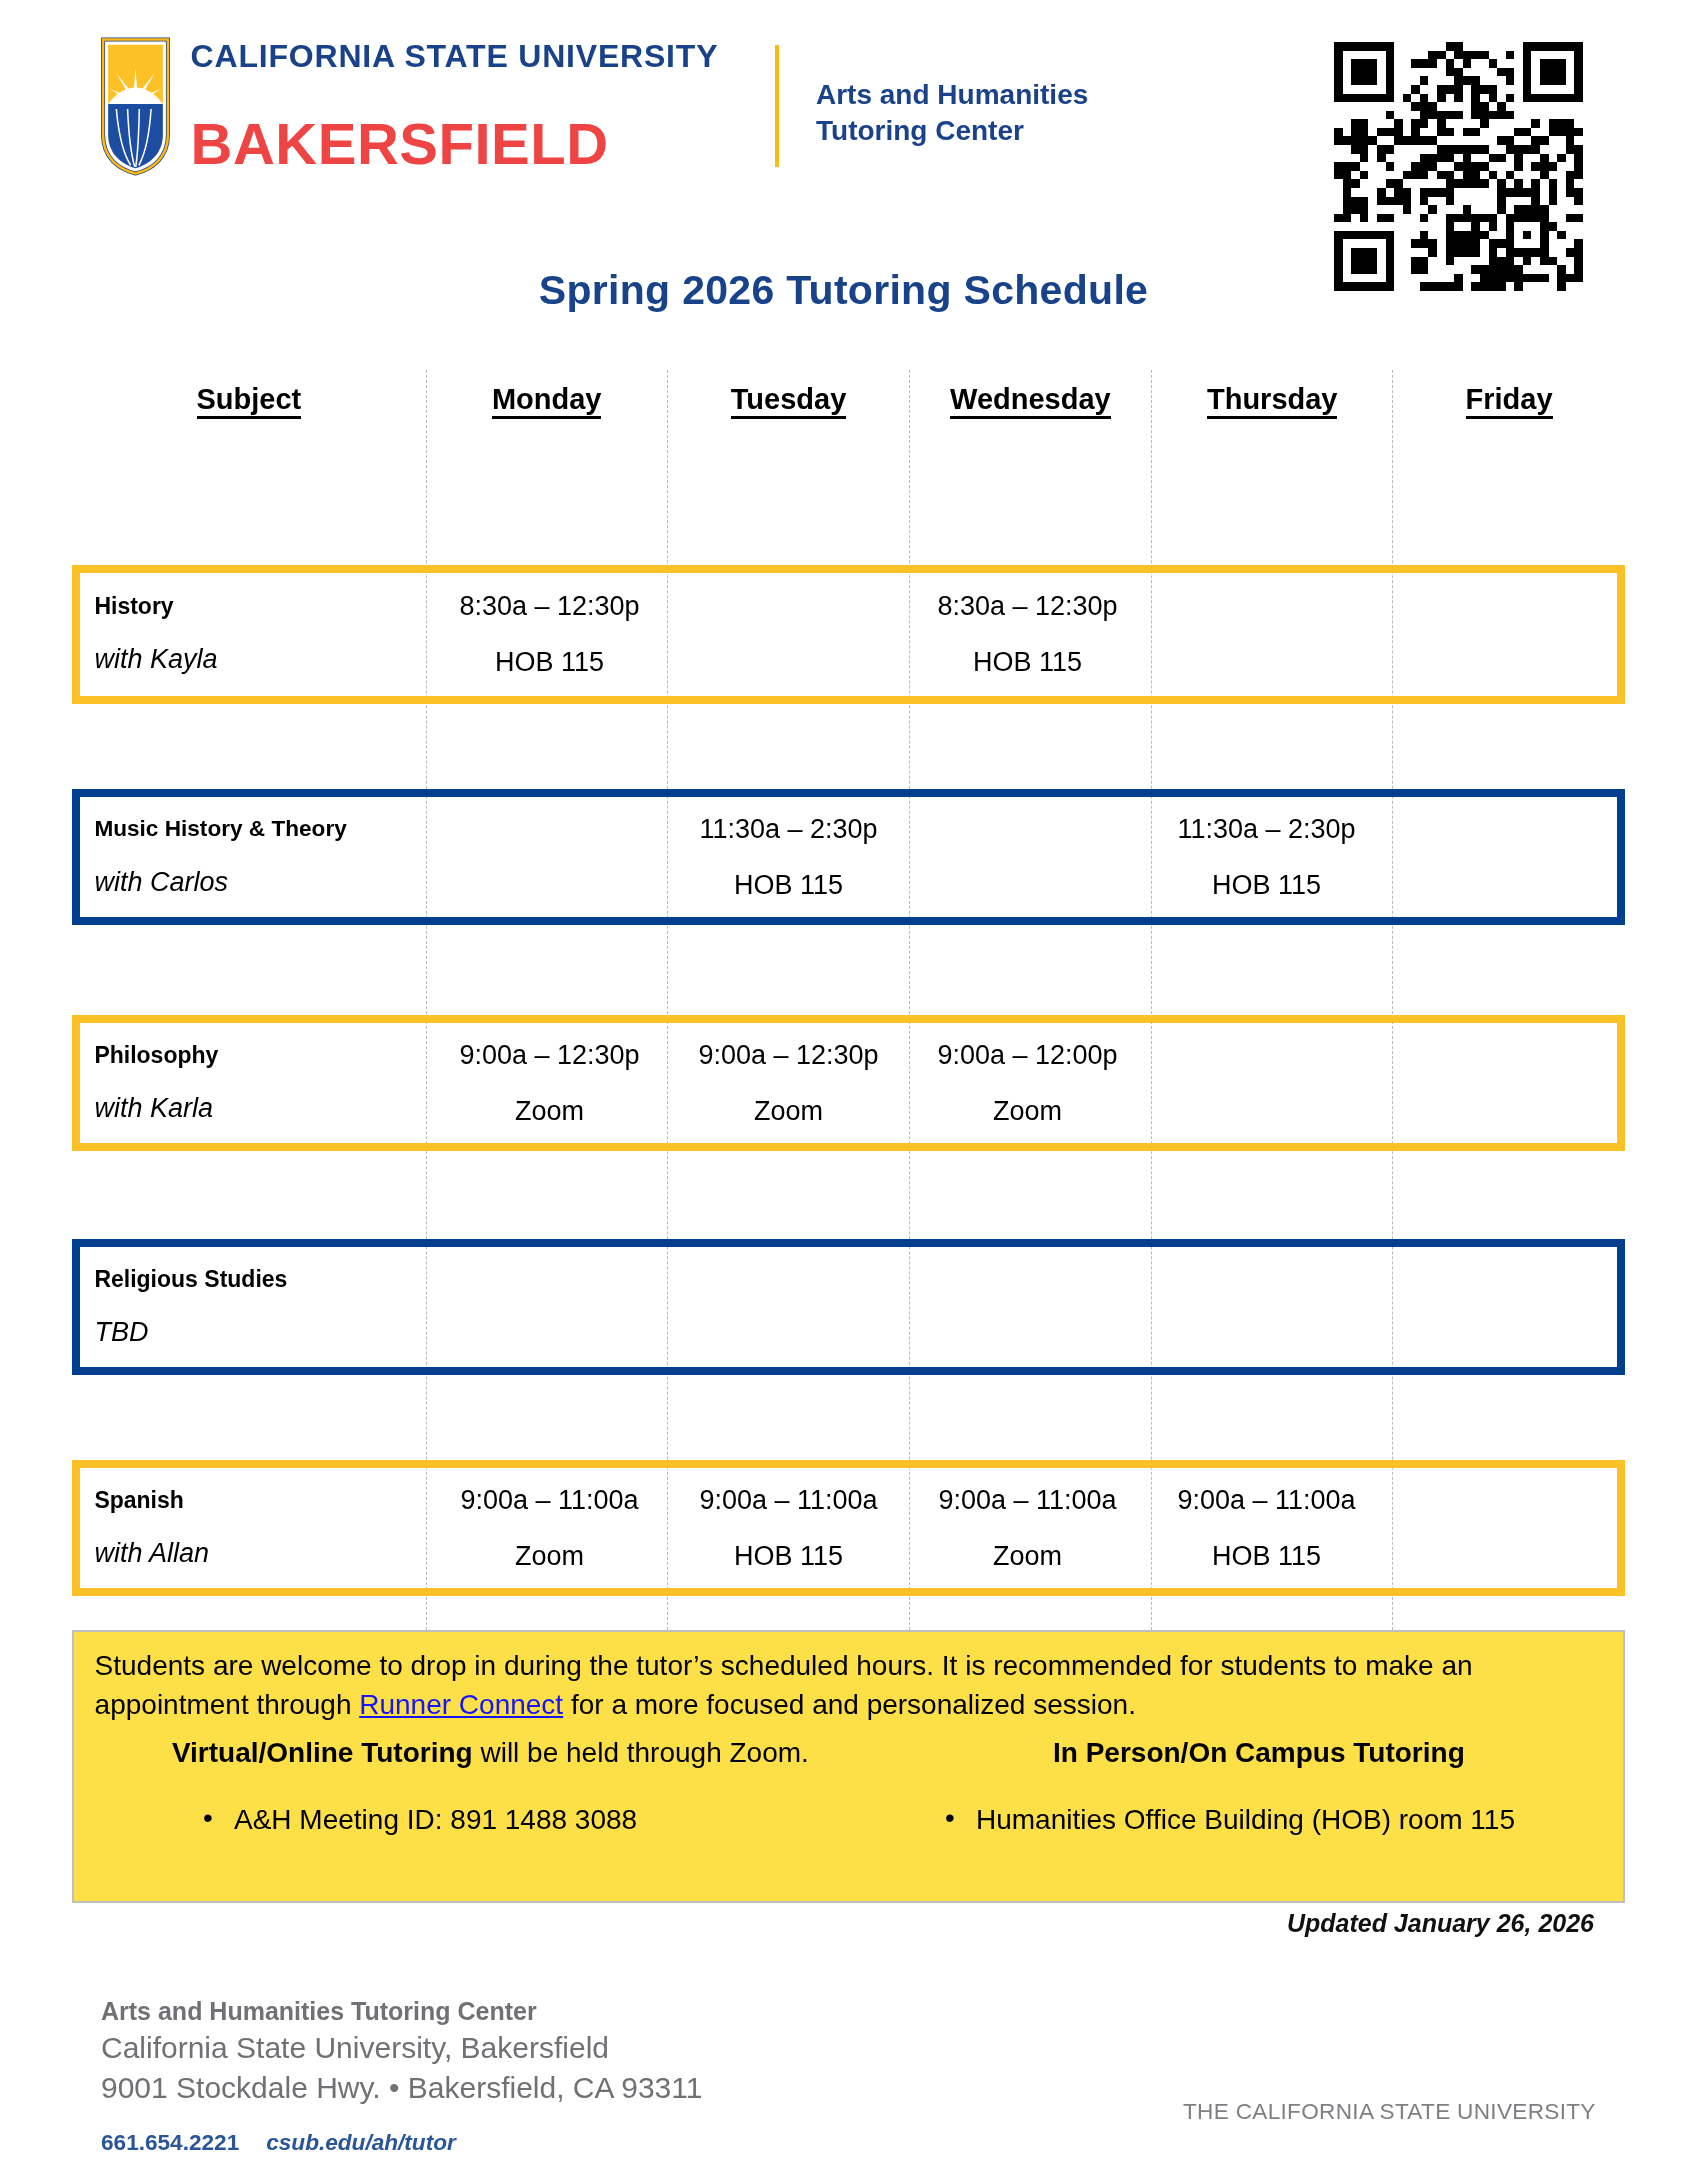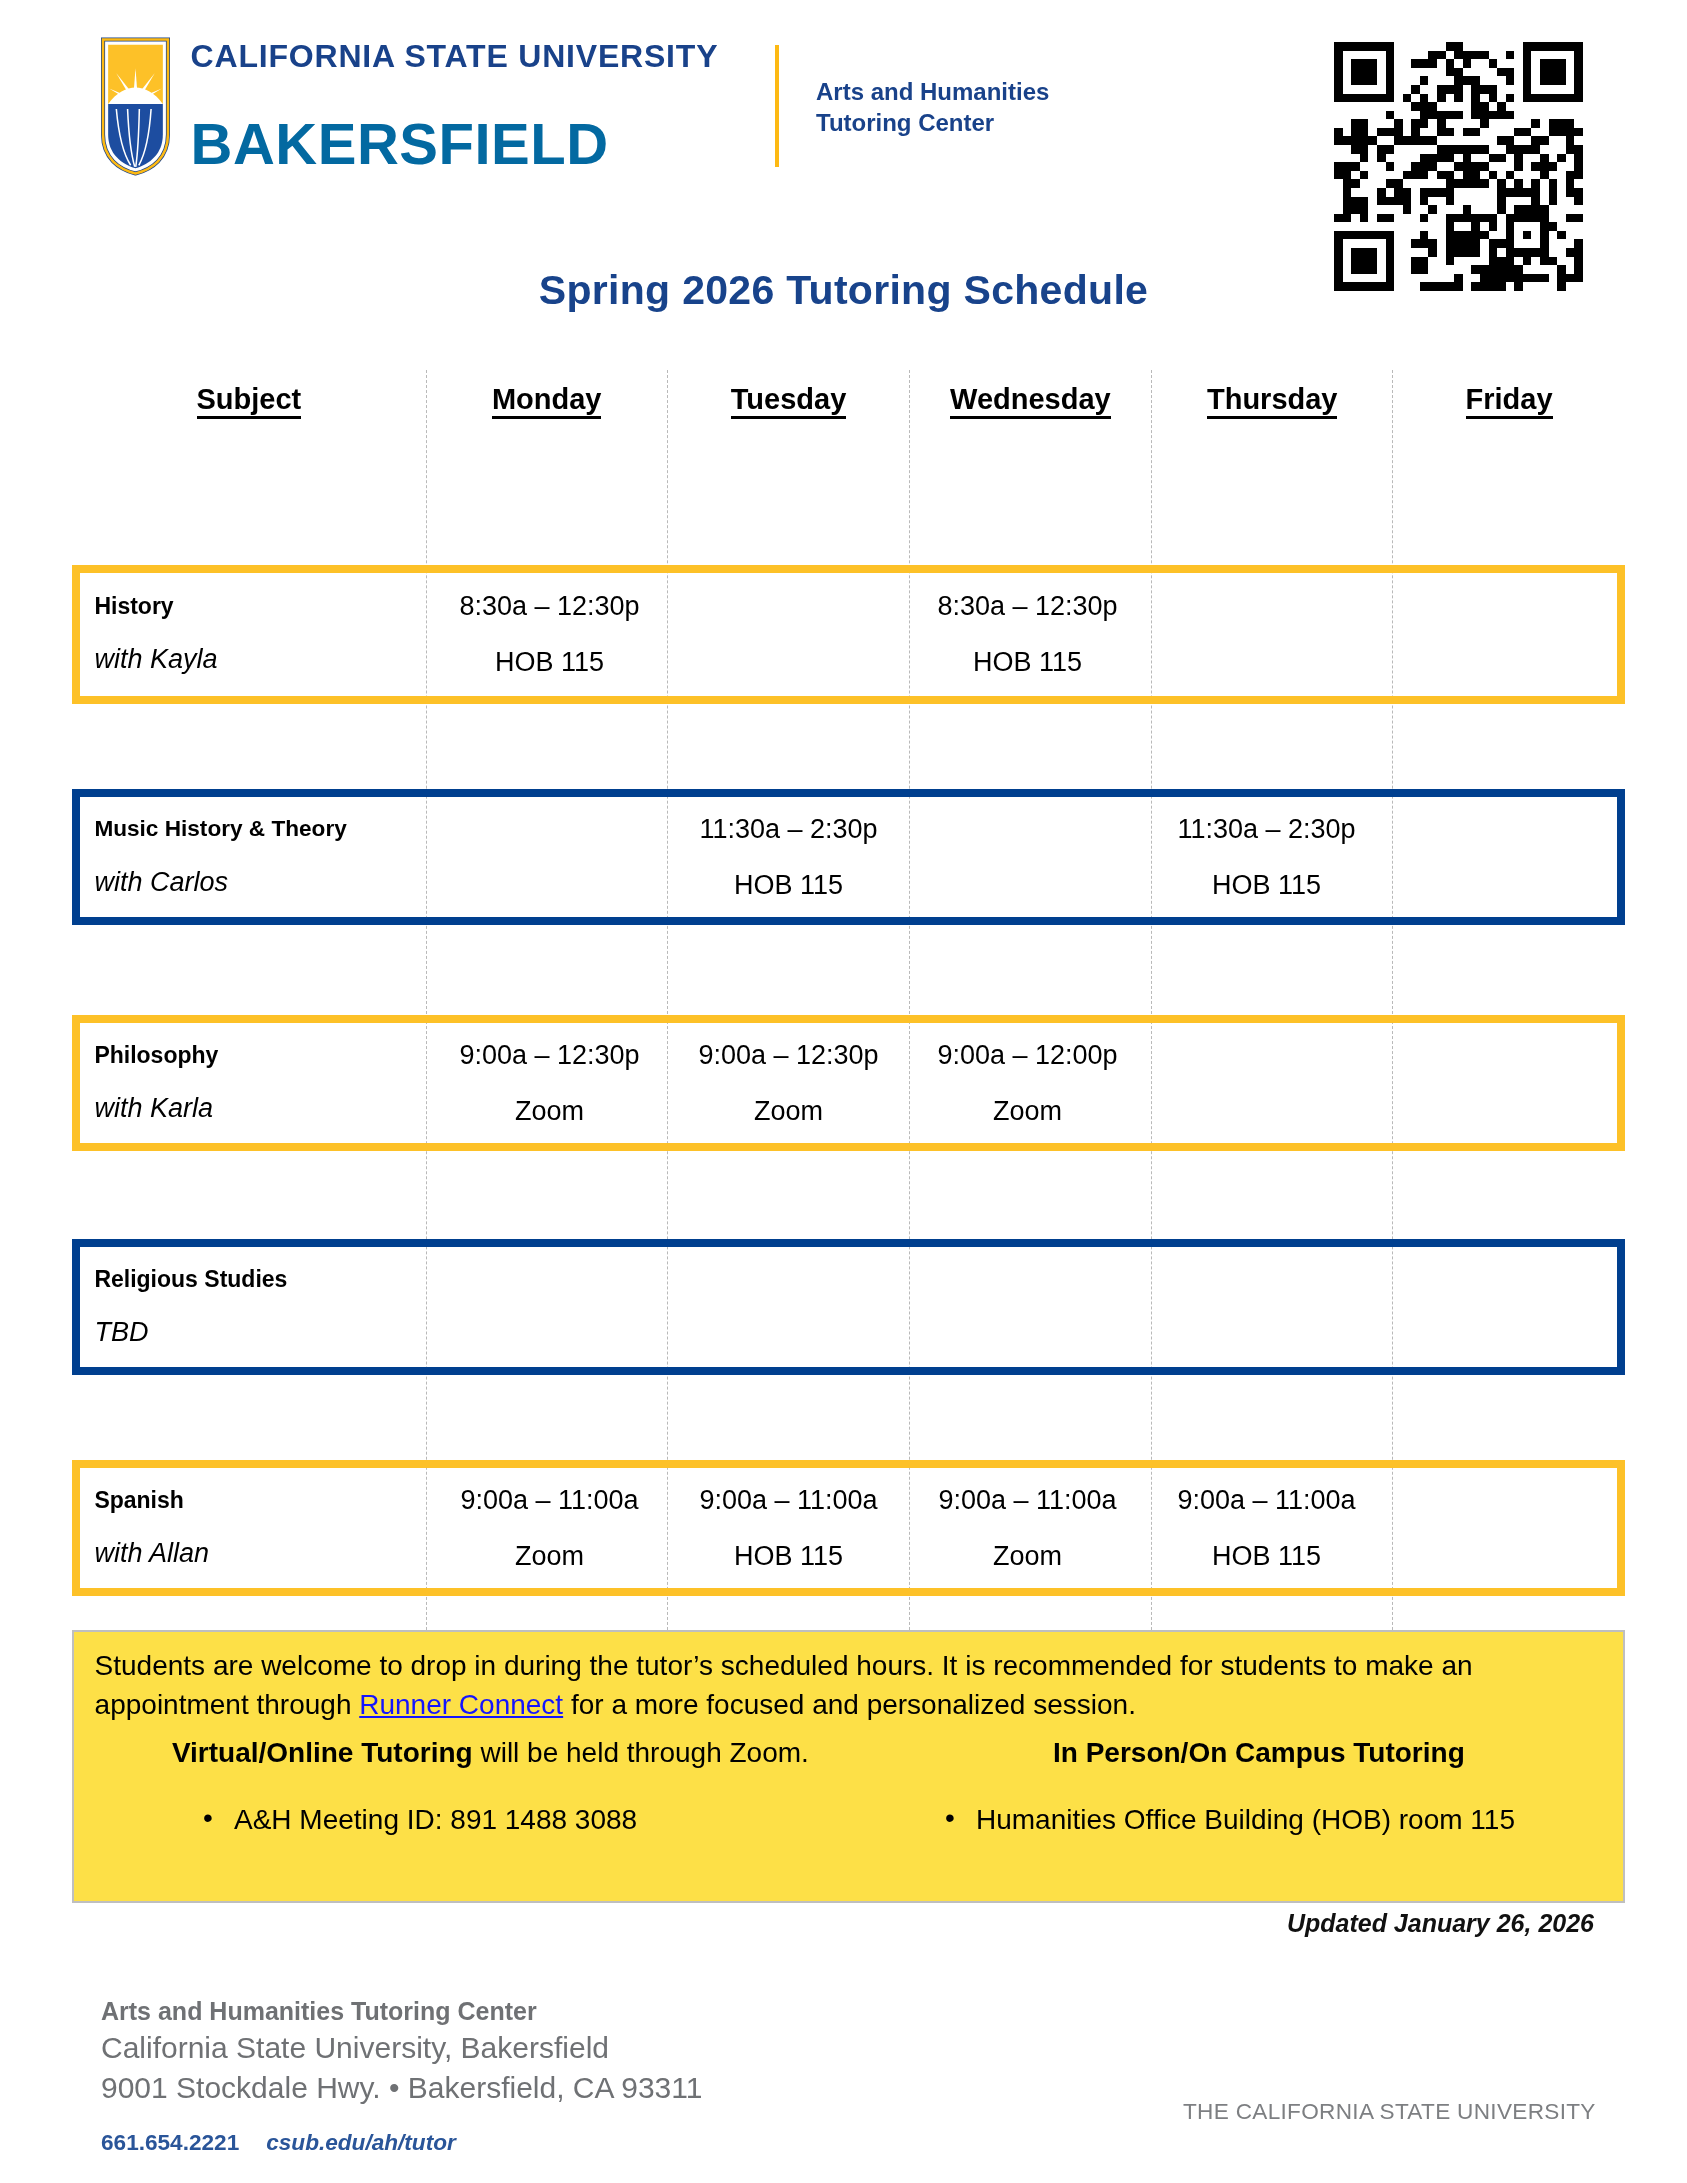--- a/index.html
+++ b/index.html
@@ -13,29 +13,29 @@
   
   .header{position:absolute;left:0;top:0;width:1687px;height:242px;}
   .logo-block{position:absolute;left:101px;top:37px;display:flex;align-items:center;}
   .shield{width:69px;height:139px;position:relative;margin-right:20.6px;}
   .wordmark{display:flex;flex-direction:column;justify-content:center;gap:40px;}
   .wm-top{
     font-size:32px;font-weight:700;letter-spacing:0.8px;color:#19428a;
     line-height:1.0;font-family:"Liberation Sans", sans-serif;
   }
   .wm-bottom{
-    font-size:58px;font-weight:700;letter-spacing:0.5px;color:#0369a1;
+    font-size:58px;font-weight:700;letter-spacing:0.5px;color:#ef4444;
     line-height:1.0;margin-top:3px;
   }
   .divider-rule{
     position:absolute;left:775px;top:45px;width:3.6px;height:122px;background:#fdb913;
   }
   .unit-name{
     position:absolute;left:816px;top:77px;
-    font-size:24px;font-weight:700;color:#19428a;line-height:1.28;
+    font-size:28px;font-weight:700;color:#19428a;line-height:1.28;
   }
   .qr{
     position:absolute;left:1334px;top:42px;width:249px;height:249px;
   }
   .qr svg{display:block;width:249px;height:249px;}
 
   
   .doc-title{
     position:absolute;left:0;top:267px;width:1687px;text-align:center;
     font-size:41px;font-weight:700;color:#18438b;letter-spacing:0.3px;

